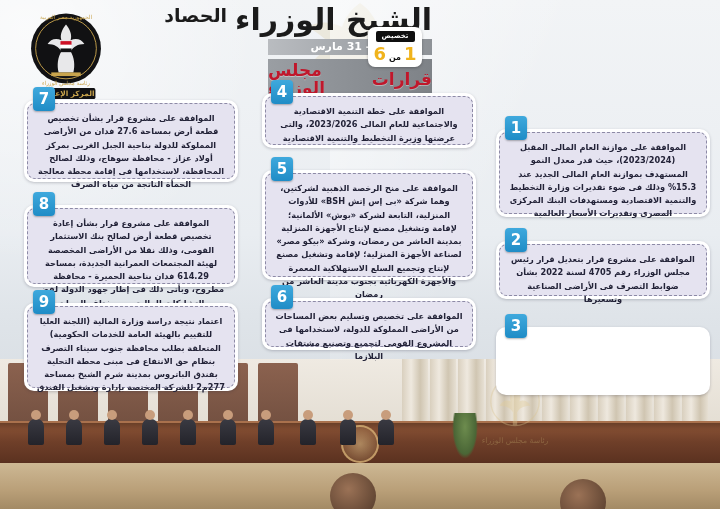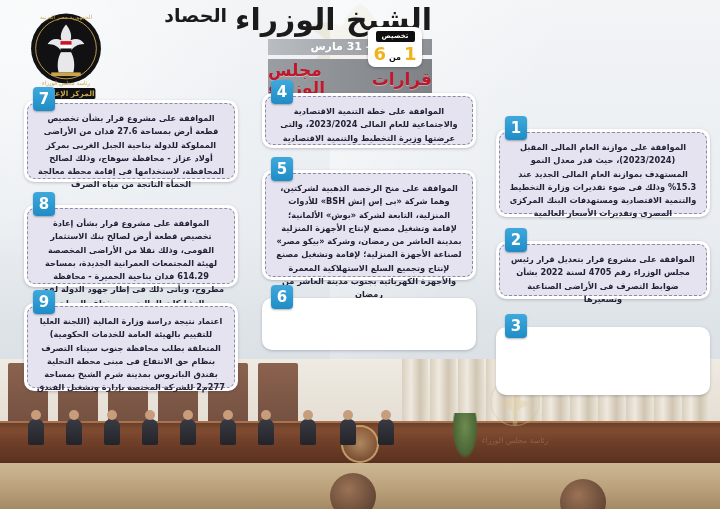--- a/index.html
+++ b/index.html
@@ -320,33 +320,36 @@
     </div>
   </div>
 
   <div class="card col-right" style="top:327px; height:68px;">
     <div class="num-badge">3</div>
   </div>
 
   <div class="card col-mid" style="top:93px; height:55px;">
     <div class="num-badge">4</div>
     <div class="card-inner">
-      <p>الموافقة على خطة التنمية الاقتصادية والاجتماعية للعام المالى 2023/2024، والتى عرضتها وزيرة التخطيط والتنمية الاقتصادية</p>
+      <p>الموافقة على خطة التنمية الاقتصادية والاجتماعية للعام المالى 2023/2026، والتى عرضتها وزيرة التخطيط والتنمية الاقتصادية</p>
     </div>
   </div>
 
   <div class="card col-mid" style="top:170px; height:110px;">
     <div class="num-badge">5</div>
     <div class="card-inner">
       <p>الموافقة على منح الرخصة الذهبية لشركتين، وهما شركة «بى إس إتش BSH» للأدوات المنزلية، التابعة لشركة «بوش» الألمانية؛ لإقامة وتشغيل مصنع لإنتاج الأجهزة المنزلية بمدينة العاشر من رمضان، وشركة «بيكو مصر» لصناعة الأجهزة المنزلية؛ لإقامة وتشغيل مصنع لإنتاج وتجميع السلع الاستهلاكية المعمرة والأجهزة الكهربائية بجنوب مدينة العاشر من رمضان</p>
     </div>
   </div>
 
   <div class="card col-mid" style="top:298px; height:52px;">
     <div class="num-badge">6</div>
+    <div class="card-inner">
+      <p>الموافقة على تخصيص وتسليم بعض المساحات من الأراضى المملوكة للدولة، لاستخدامها فى المشروع القومى لتجميع وتصنيع مشتقات البلازما</p>
+    </div>
   </div>
 
   <div class="card col-left" style="top:100px; height:82px;">
     <div class="num-badge">7</div>
     <div class="card-inner">
       <p>الموافقة على مشروع قرار بشأن تخصيص قطعة أرض بمساحة 27.6 فدان من الأراضى المملوكة للدولة بناحية الجبل الغربى بمركز أولاد عزاز - محافظة سوهاج، وذلك لصالح المحافظة، لاستخدامها فى إقامة محطة معالجة الحمأة الناتجة من مياه الصرف</p>
     </div>
   </div>
 
   <div class="card col-left" style="top:205px; height:82px;">

